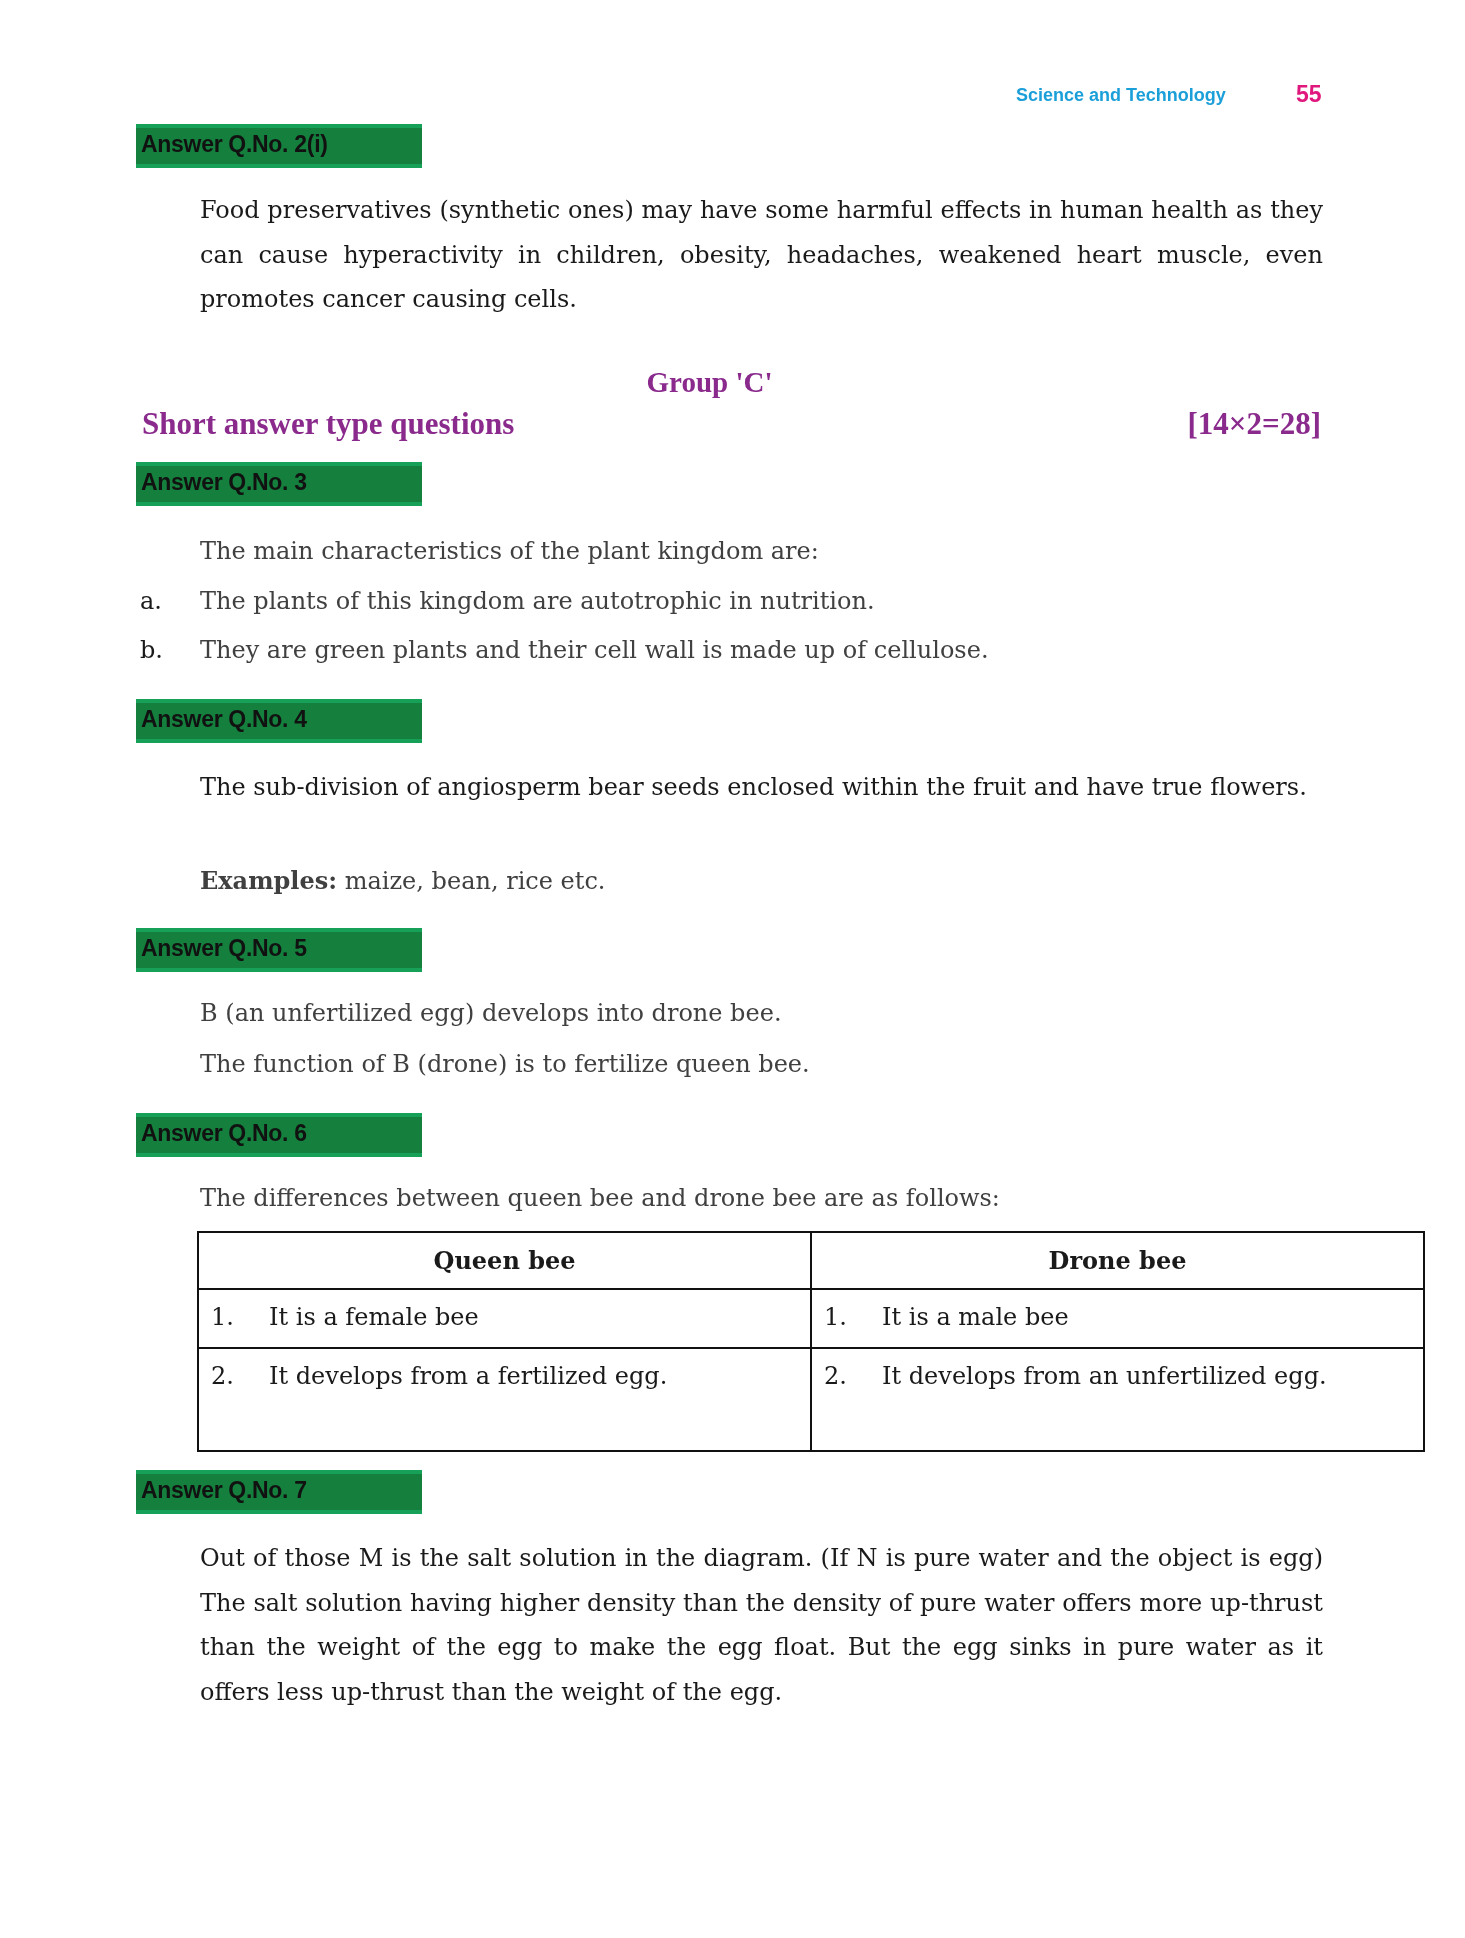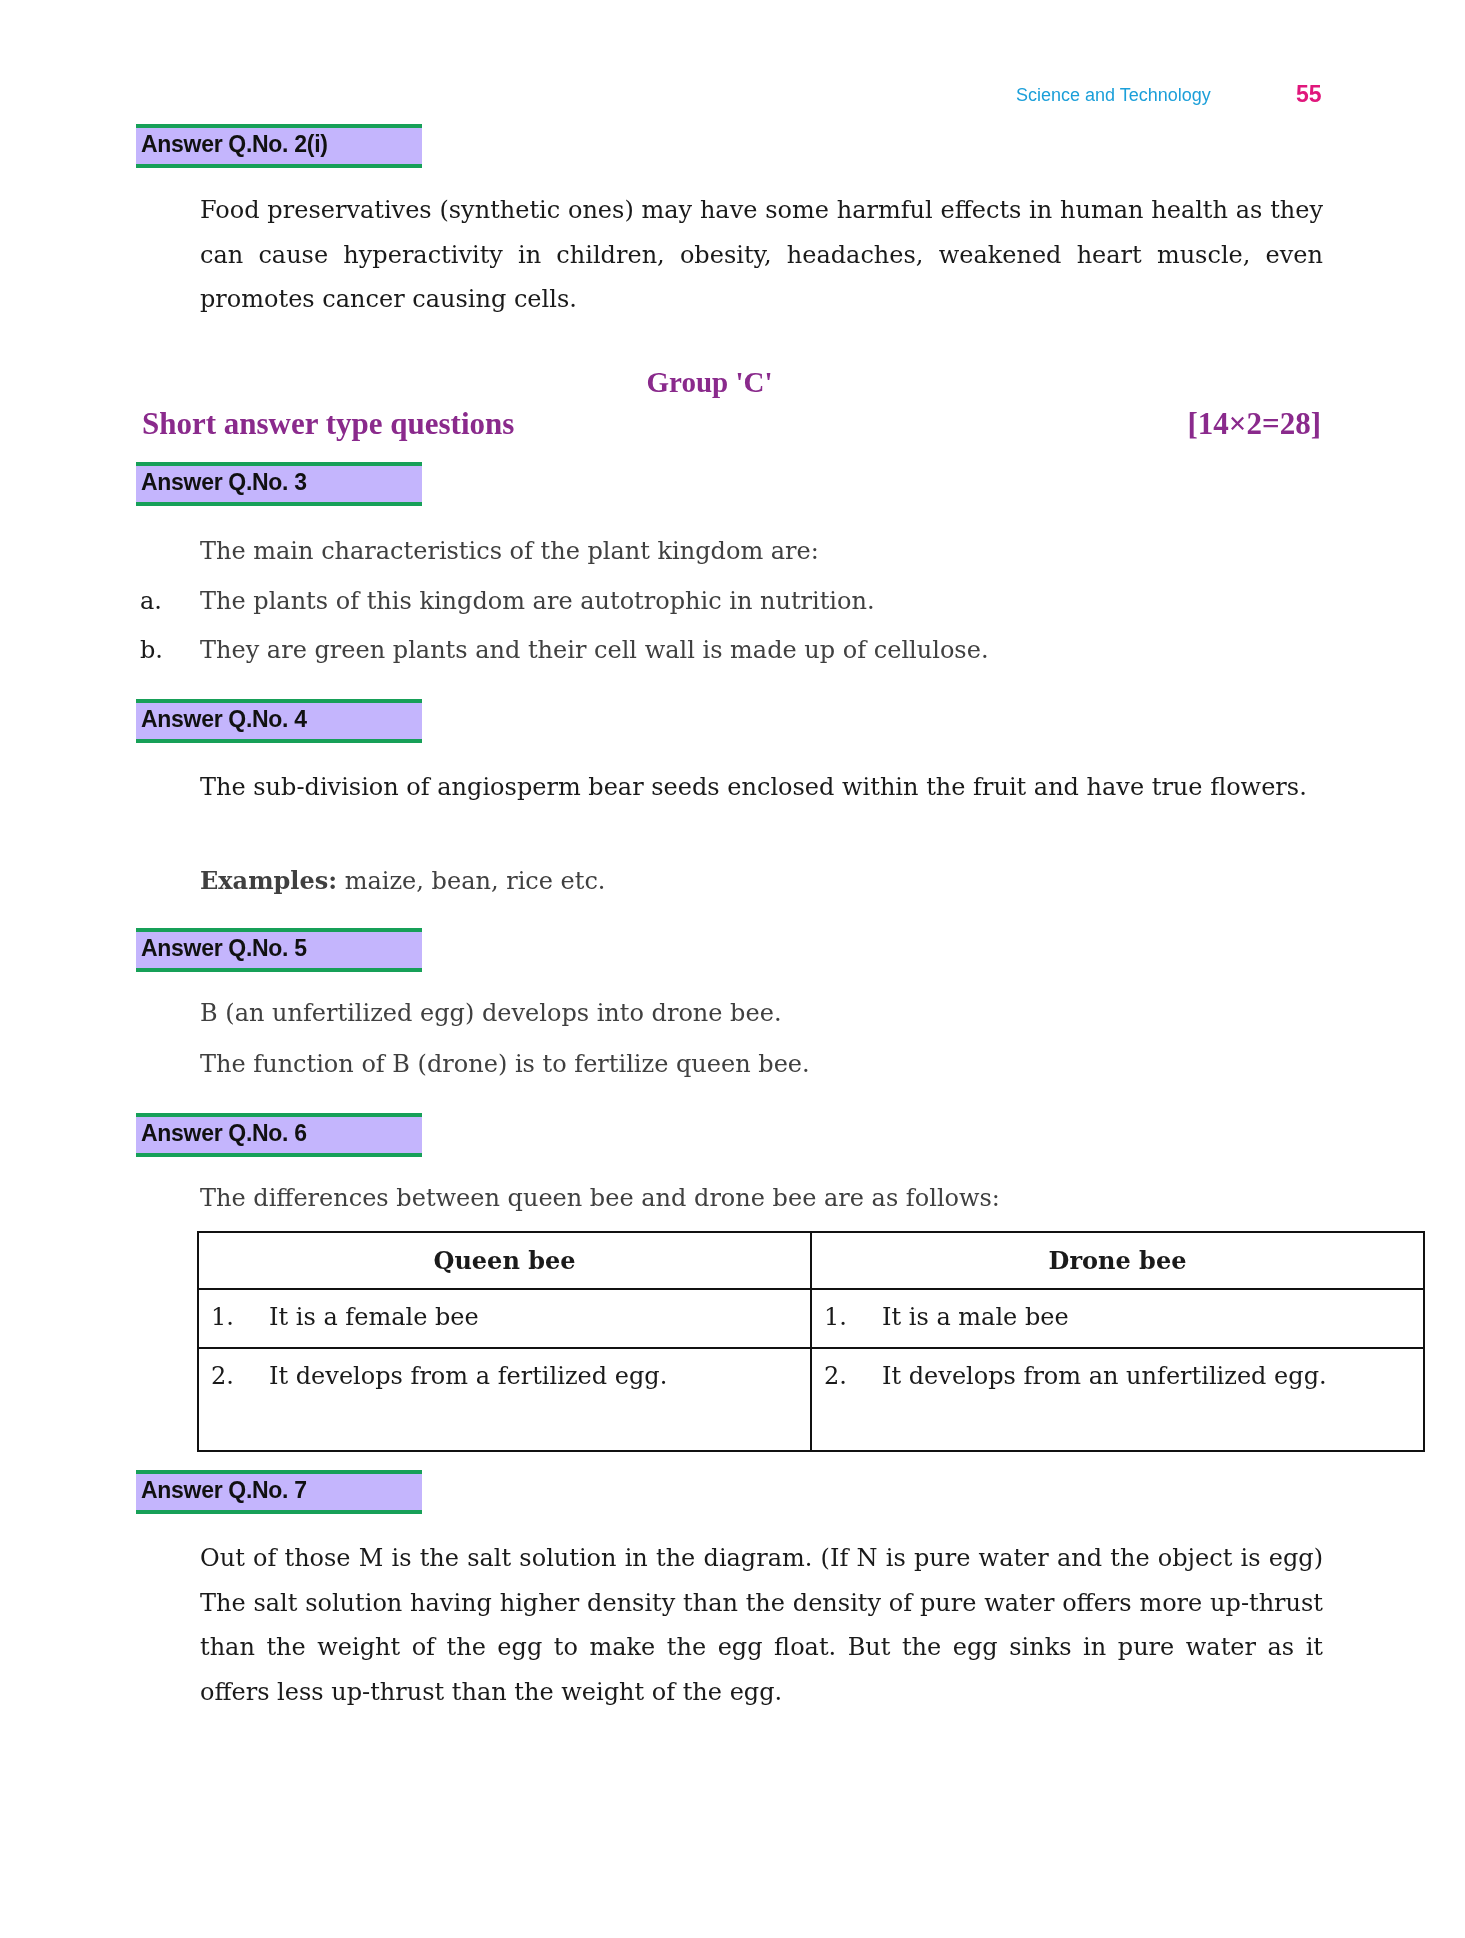--- a/index.html
+++ b/index.html
@@ -1,28 +1,28 @@
 <!DOCTYPE html>
 <html><head>
 <meta charset="utf-8">
 <style>
   html, body { margin: 0; padding: 0; background: #ffffff; }
   body { width: 1465px; height: 1938px; position: relative; overflow: hidden; }
   .abs { position: absolute; }
   .running-head {
-    font-family: "Liberation Sans", sans-serif; font-weight: normal;
+    font-family: "Liberation Sans", sans-serif; font-weight: bold;
     color: #1b9fd9; font-size: 18px; left: 1016px; top: 85px; white-space: nowrap;
   }
   .page-num {
     font-family: "Liberation Sans", sans-serif; font-weight: bold;
     color: #e0177c; font-size: 23px; left: 1296px; top: 81px;
   }
   .ans-box {
     position: absolute; left: 136px; width: 286px; height: 36px;
-    background: #c4b5fd; border-top: 4px solid #17a058; border-bottom: 4px solid #17a058;
+    background: #15803d; border-top: 4px solid #17a058; border-bottom: 4px solid #17a058;
   }
   .ans-box span {
     position: absolute; left: 5px; top: 3px;
     font-family: "Liberation Sans", sans-serif; font-weight: bold; font-size: 23px;
     color: #111; letter-spacing: -0.3px; white-space: nowrap;
   }
   .para {
     position: absolute; left: 200px; width: 1123px;
     font-family: "DejaVu Serif", serif; font-size: 24px; line-height: 44.5px;
     color: #1a1a1a; text-align: justify; margin: 0;

